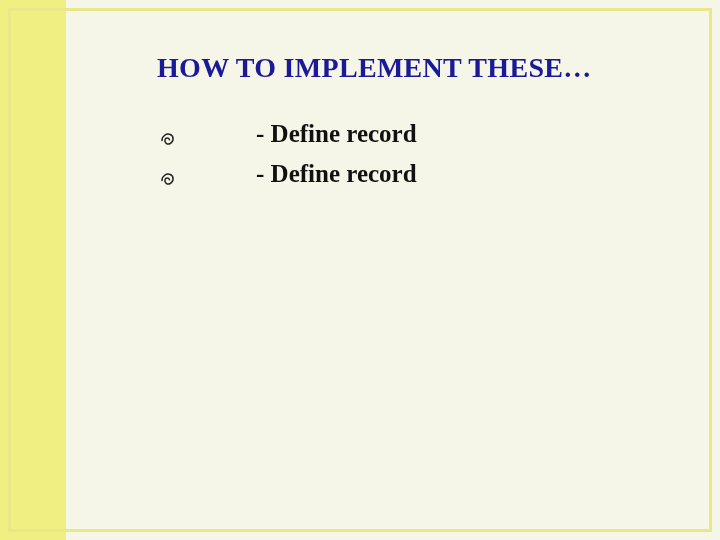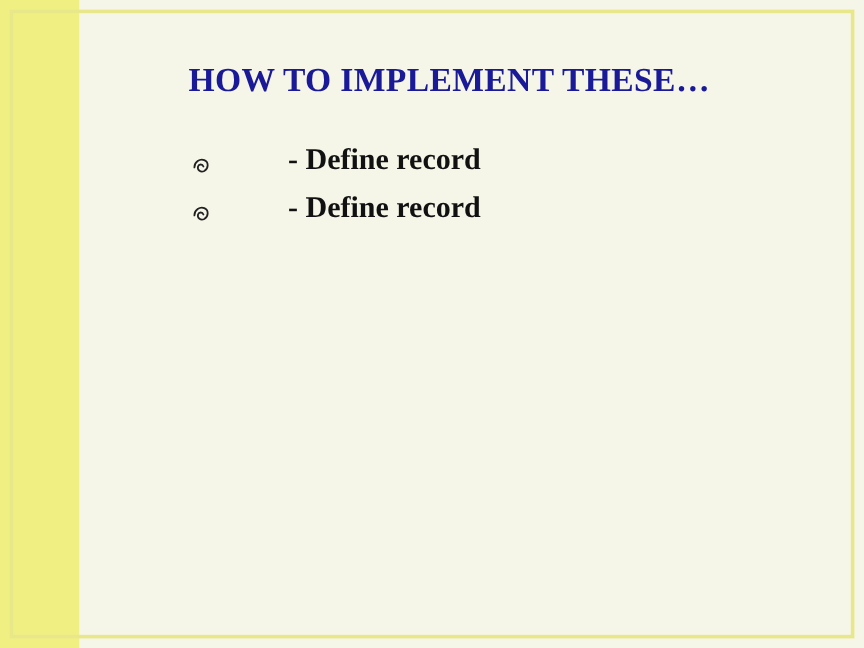--- a/index.html
+++ b/index.html
@@ -56,20 +56,21 @@
     margin-right: 5px;
     margin-top: 6px;
   }
   .bullet-text {
     flex: 1 1 auto;
   }
   .sub-bullet-row {
     display: flex;
     align-items: flex-start;
     margin-bottom: 2px;
+    gap: 16px;
   }
   .sub-bullet-icon {
     flex: 0 0 auto;
     margin-right: 5px;
     margin-top: 6px;
     margin-left: 2px;
   }
   .sub-bullet-text {
     flex: 1 1 auto;
     font-weight: bold;

